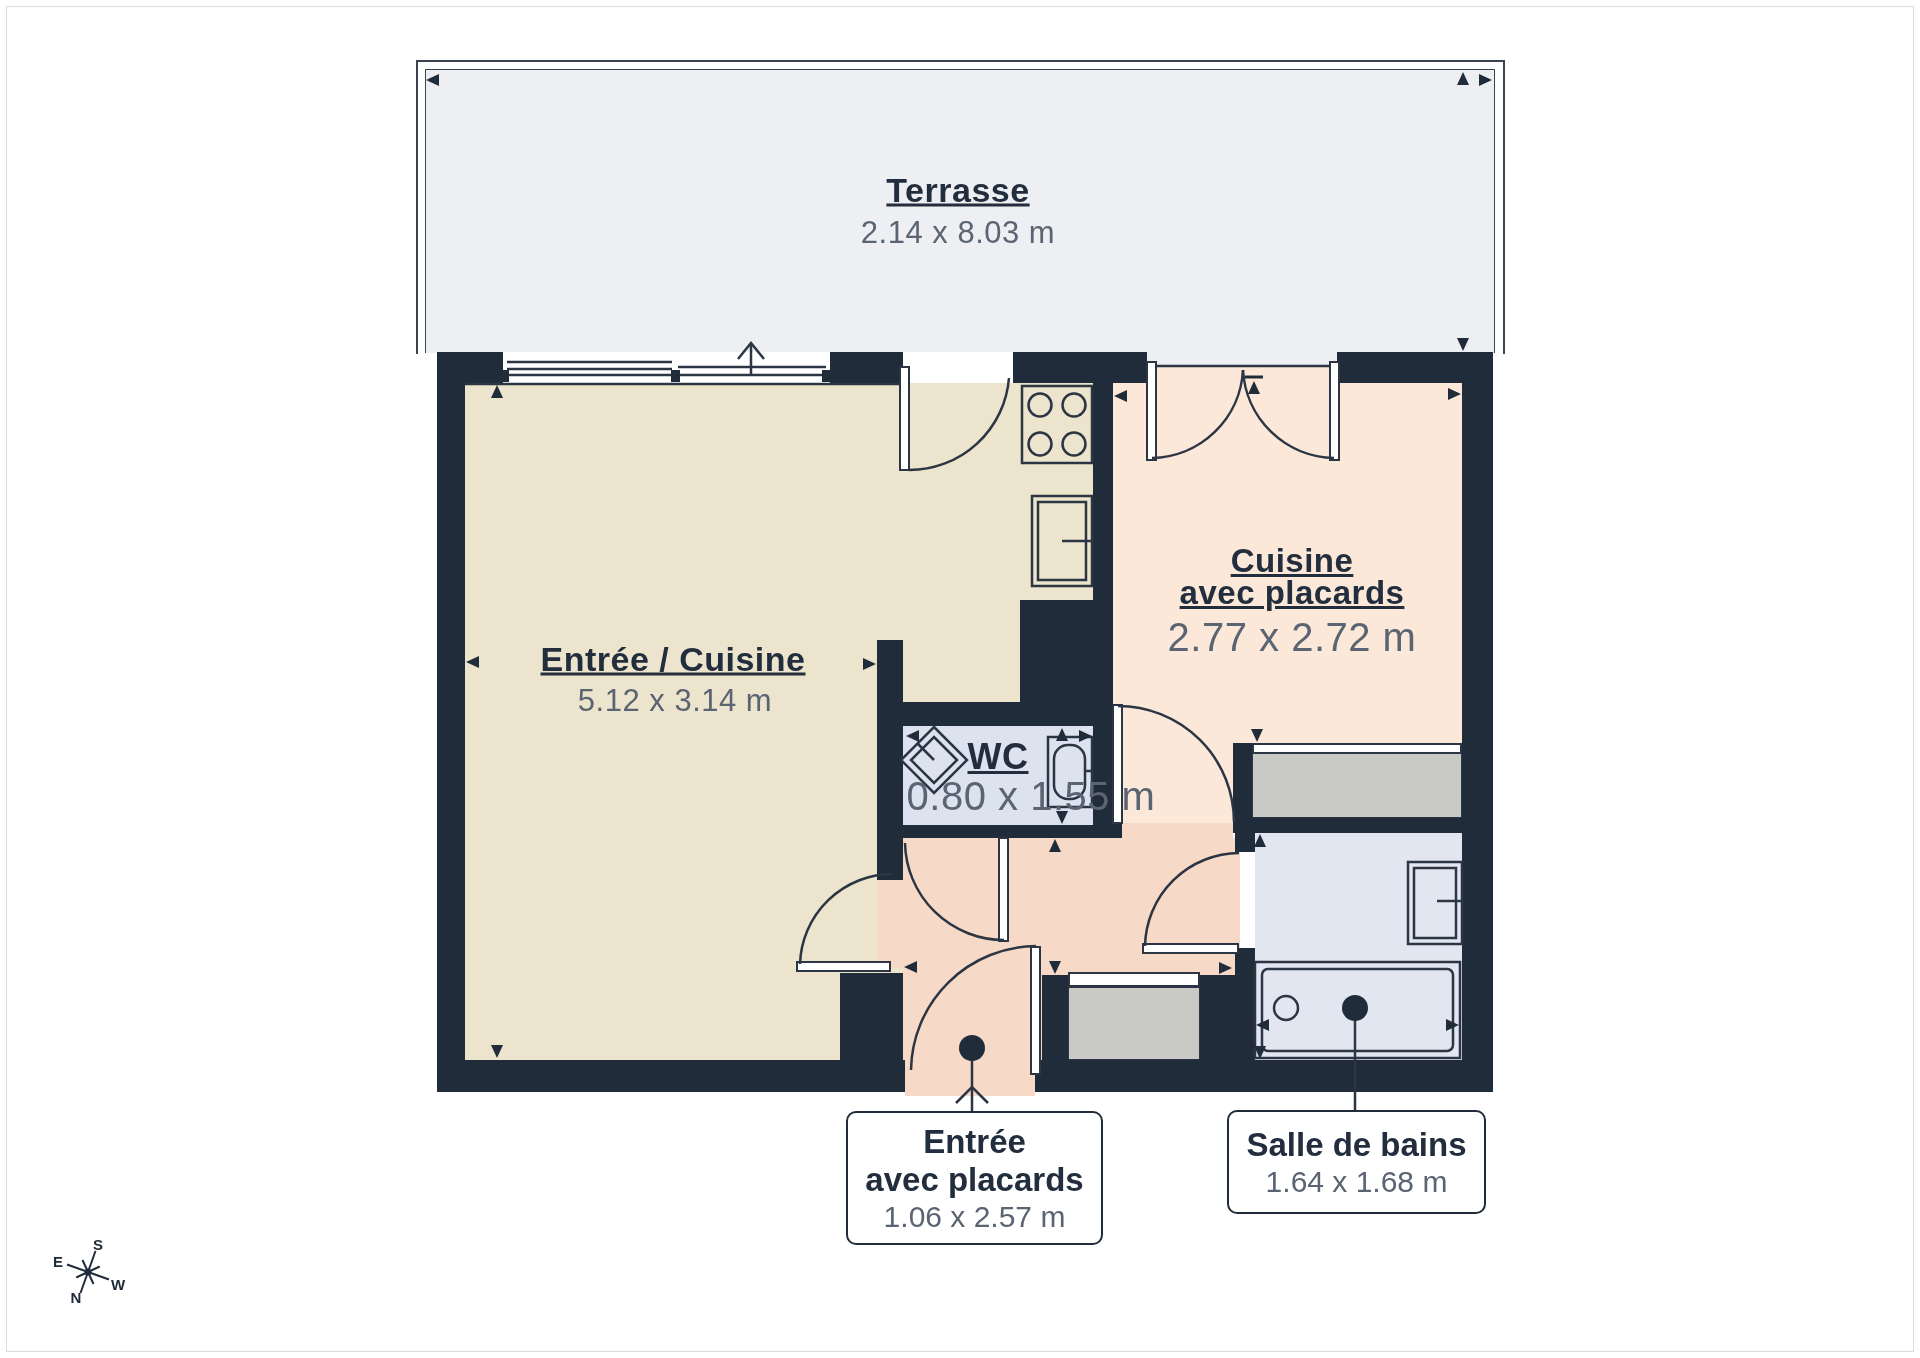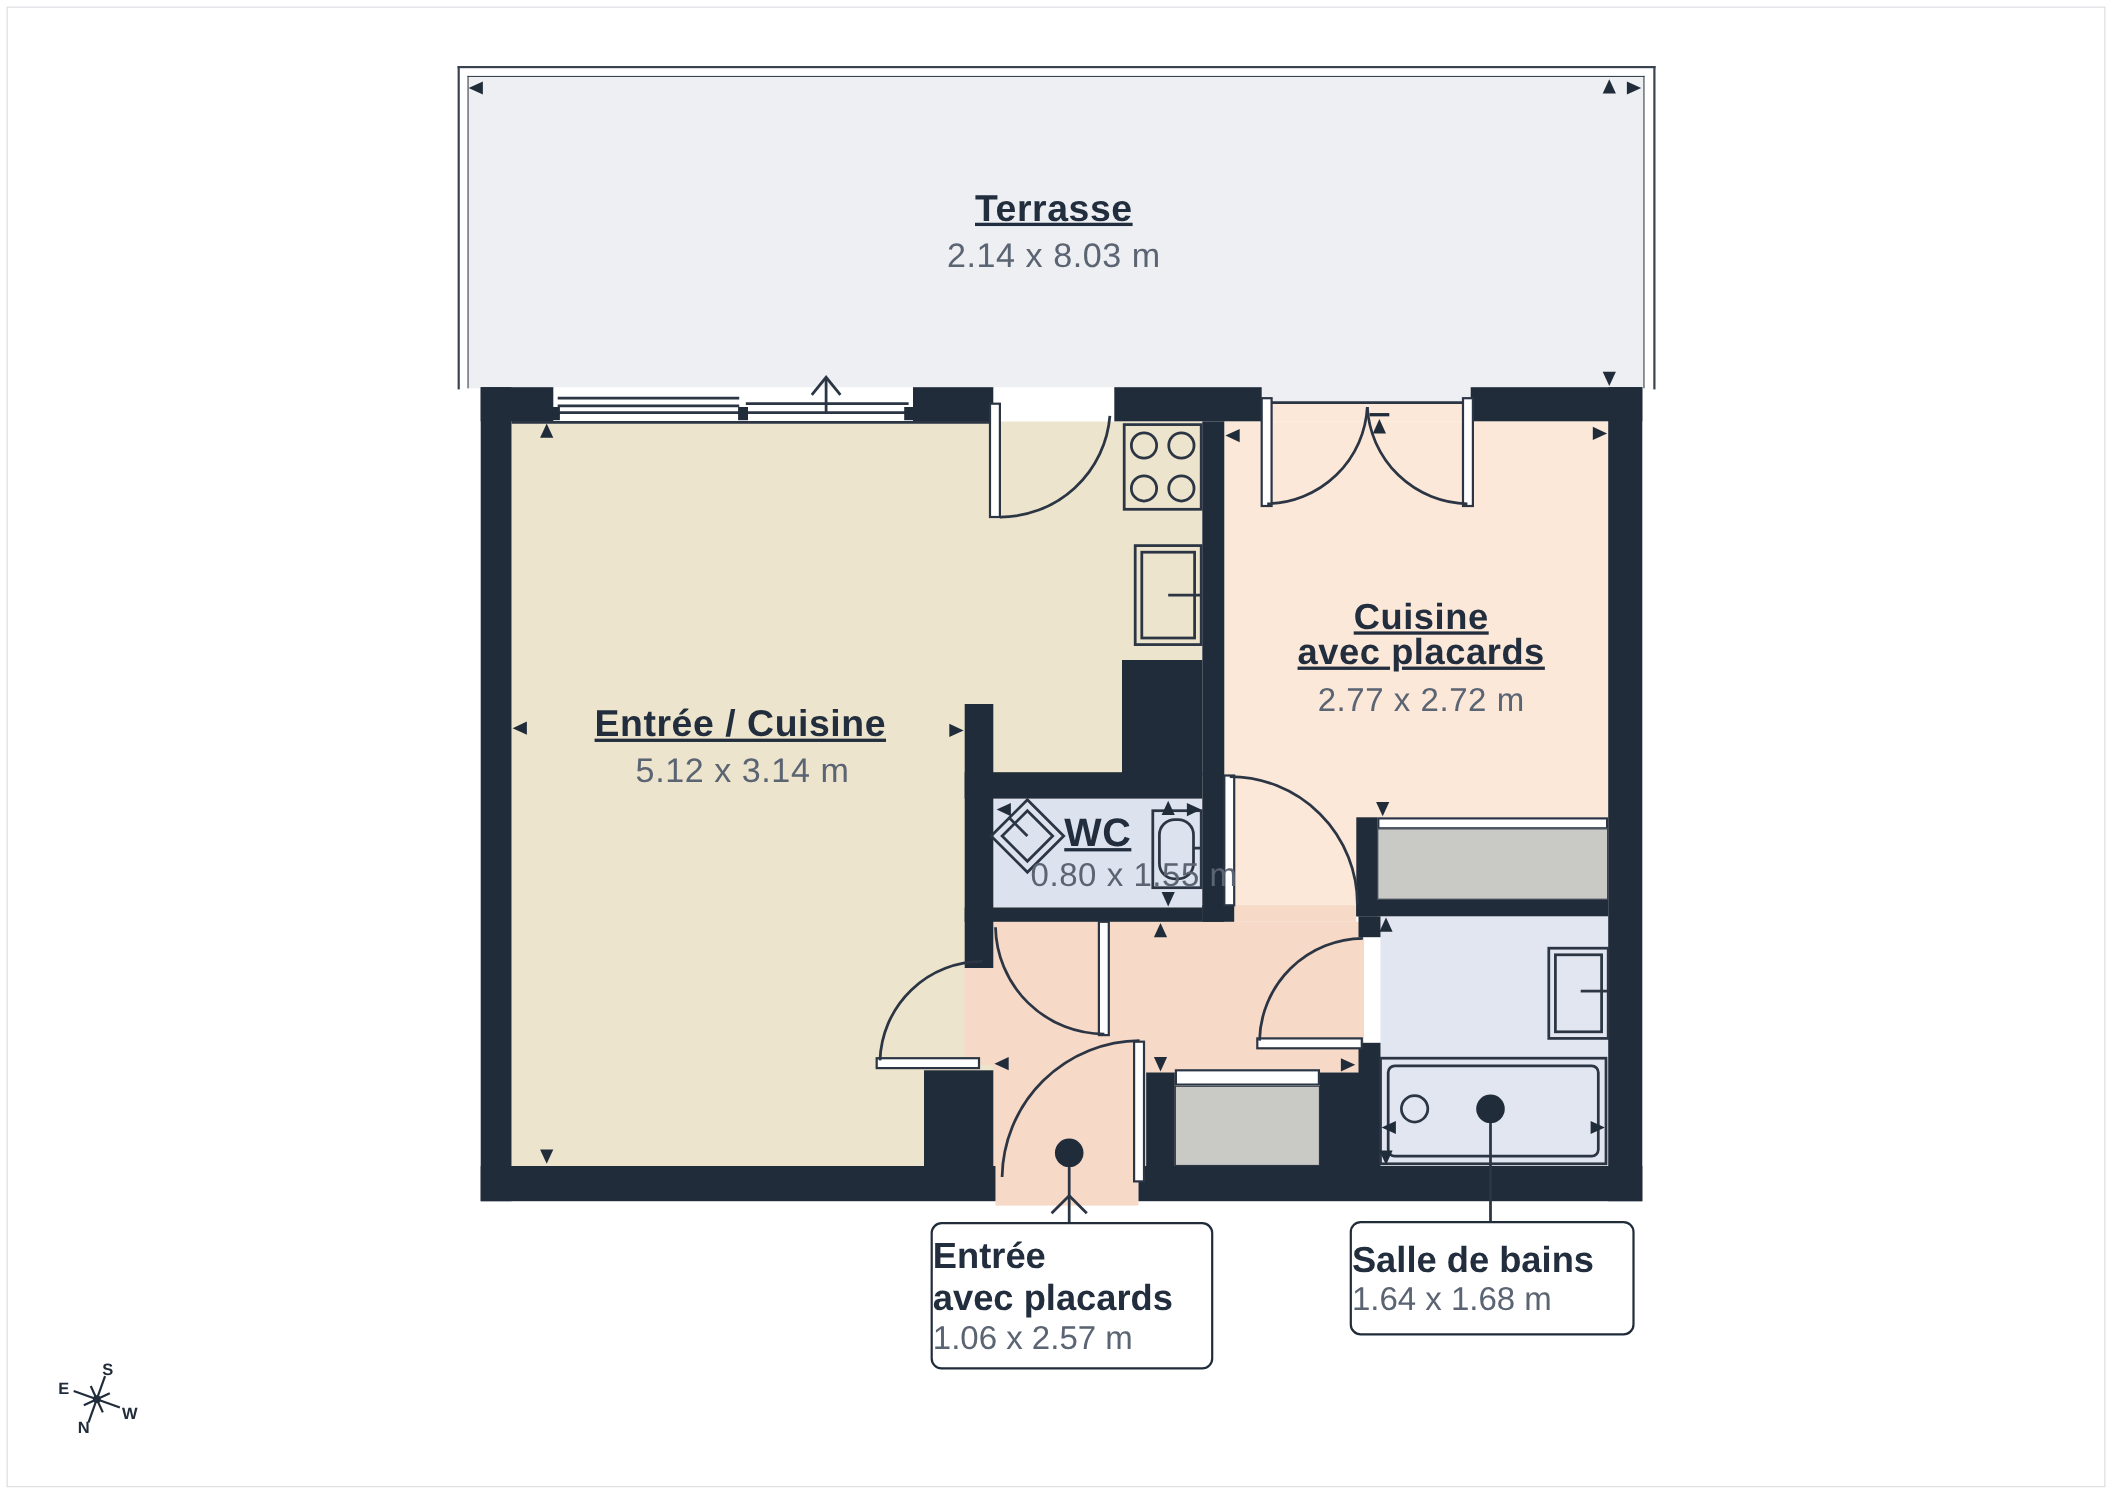--- a/index.html
+++ b/index.html
@@ -14,23 +14,23 @@
   .wall{position:absolute;background:var(--wall);}
   .floor{position:absolute;}
   .terr-outer{position:absolute;left:416px;top:60px;width:1085px;height:292px;
               border:2px solid #3a4450;border-bottom:none;background:transparent;}
   .terr-inner{position:absolute;left:425px;top:69px;width:1068px;height:283px;
               border:1.5px solid #3a4450;border-bottom:none;background:var(--terrace);}
   svg{position:absolute;left:0;top:0;pointer-events:none;}
   .room-name{position:absolute;transform:translate(-50%,-50%);color:var(--title);
              font-weight:bold;font-size:33px;white-space:nowrap;letter-spacing:.5px;text-decoration:underline;}
   .room-dims{position:absolute;transform:translate(-50%,-50%);color:var(--dims);
-             font-size:30px;white-space:nowrap;letter-spacing:.5px;}
+             font-size:40px;white-space:nowrap;letter-spacing:.5px;}
   .label-box{position:absolute;background:#fff;border:2.5px solid var(--wall);border-radius:10px;
-             display:flex;flex-direction:column;justify-content:center;gap:1px;}
+             display:flex;flex-direction:column;align-items:center;justify-content:center;gap:1px;}
   .label-box .bname{color:var(--title);font-weight:bold;font-size:33px;line-height:37px;white-space:nowrap;}
   .label-box .bdims{color:var(--dims);font-size:30px;line-height:35px;white-space:nowrap;}
   .closet-doors{position:absolute;background:#fff;border:2px solid var(--line);box-sizing:border-box;}
   .closet-body{position:absolute;background:var(--closet);border:1.5px solid var(--line);box-sizing:border-box;}
 </style>
 </head>
 <body>
 
 <div id="canvas">
   <div class="page-frame"></div>

